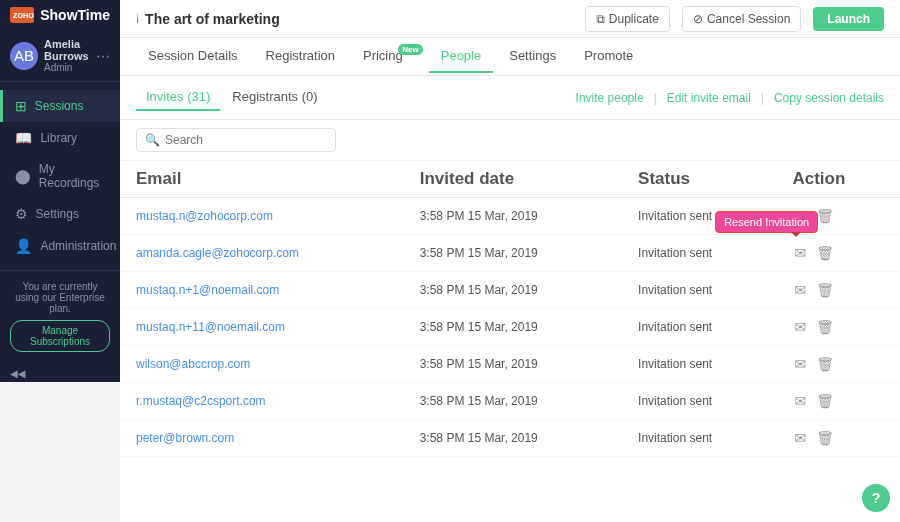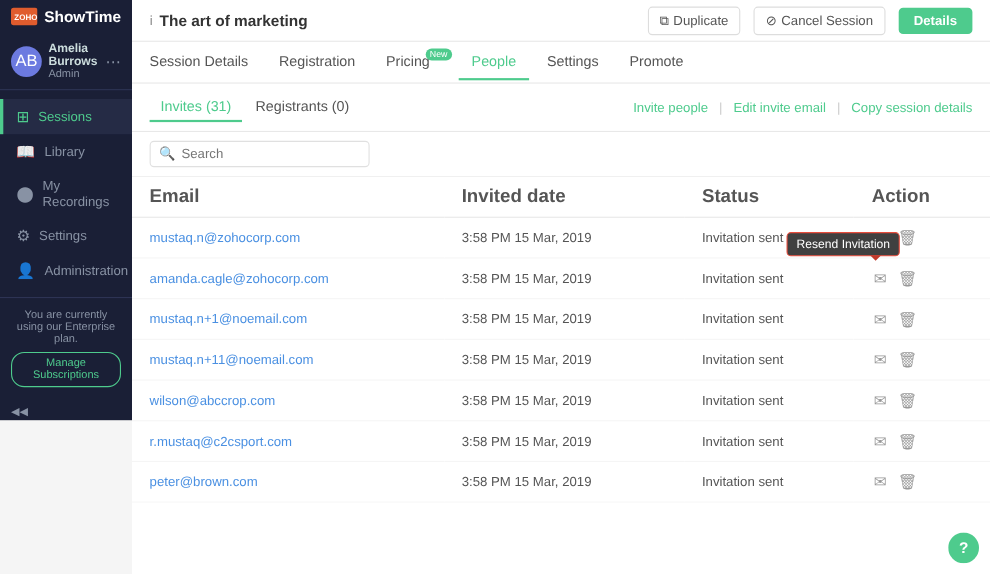--- a/index.html
+++ b/index.html
@@ -146,21 +146,21 @@
       border-radius: 4px;
       font-size: 12px;
       font-weight: 600;
       cursor: pointer;
     }
 
     
     .tabs {
       display: flex;
       align-items: center;
-      padding: 0 4px;
+      padding: 0 16px;
       border-bottom: 1px solid #e8e8e8;
       height: 38px;
       gap: 4px;
     }
     .tab {
       padding: 8px 12px;
       font-size: 13px;
       color: #555;
       cursor: pointer;
       border-bottom: 2px solid transparent;
@@ -169,20 +169,21 @@
     .tab.active { color: #4ecb8d; border-bottom: 2px solid #4ecb8d; }
     .tab-badge {
       position: absolute;
       top: 4px;
       right: 2px;
       background: #4ecb8d;
       color: #fff;
       font-size: 8px;
       padding: 1px 4px;
       border-radius: 8px;
+      font-weight: bold;
     }
 
     
     .content {
       flex: 1;
       overflow: auto;
       padding: 0;
     }
 
     
@@ -277,21 +278,21 @@
     }
 
     
     .tooltip-wrapper {
       position: relative;
     }
     .tooltip {
       position: absolute;
       bottom: 28px;
       right: -10px;
-      background: #404040;
+      background: #ec4899;
       color: #fff;
       font-size: 11px;
       padding: 4px 8px;
       border-radius: 4px;
       white-space: nowrap;
       z-index: 100;
       border: 1px solid #e74c3c;
       margin-left: 12px;
     }
     .tooltip::after {
@@ -385,21 +386,21 @@
     </div>
     <div class="header-actions">
       <button class="header-btn">
         <span>⧉</span>
         <span>Duplicate</span>
       </button>
       <button class="header-btn">
         <span>⊘</span>
         <span>Cancel Session</span>
       </button>
-      <button class="launch-btn">Details</button>
+      <button class="launch-btn">Launch</button>
     </div>
   </div>
 
   <div class="tabs">
     <div class="tab">
       <span>Session Details</span>
     </div>
     <div class="tab">
       <span>Registration</span>
     </div>

